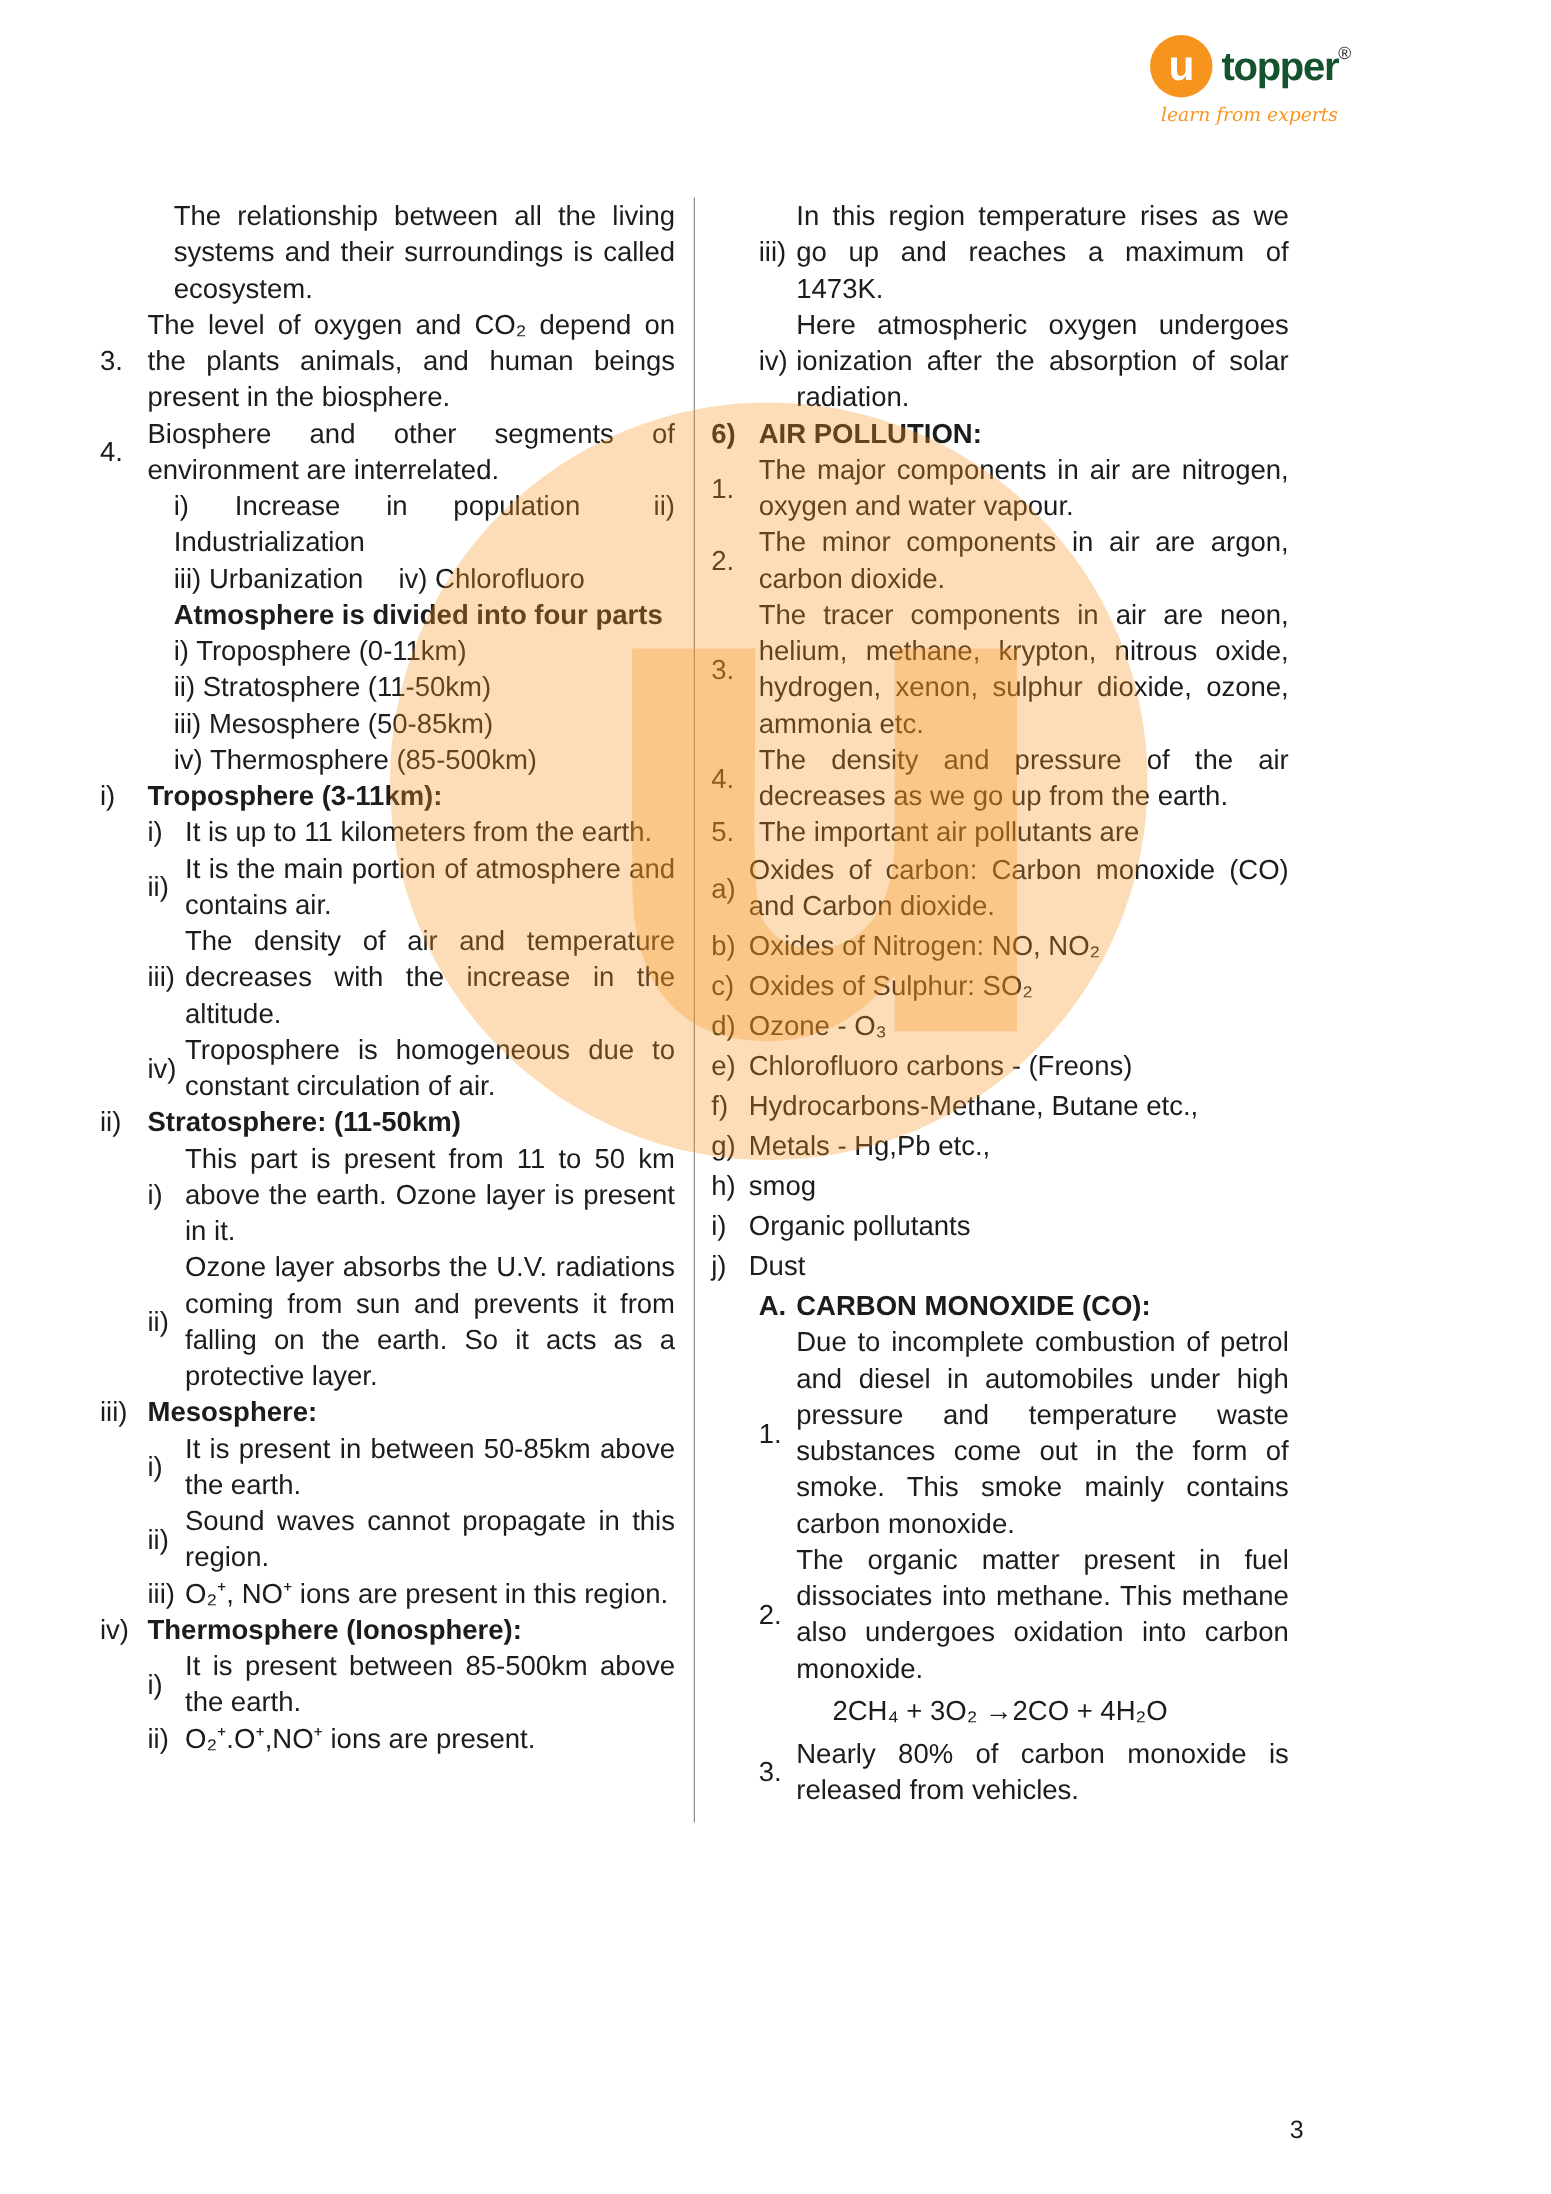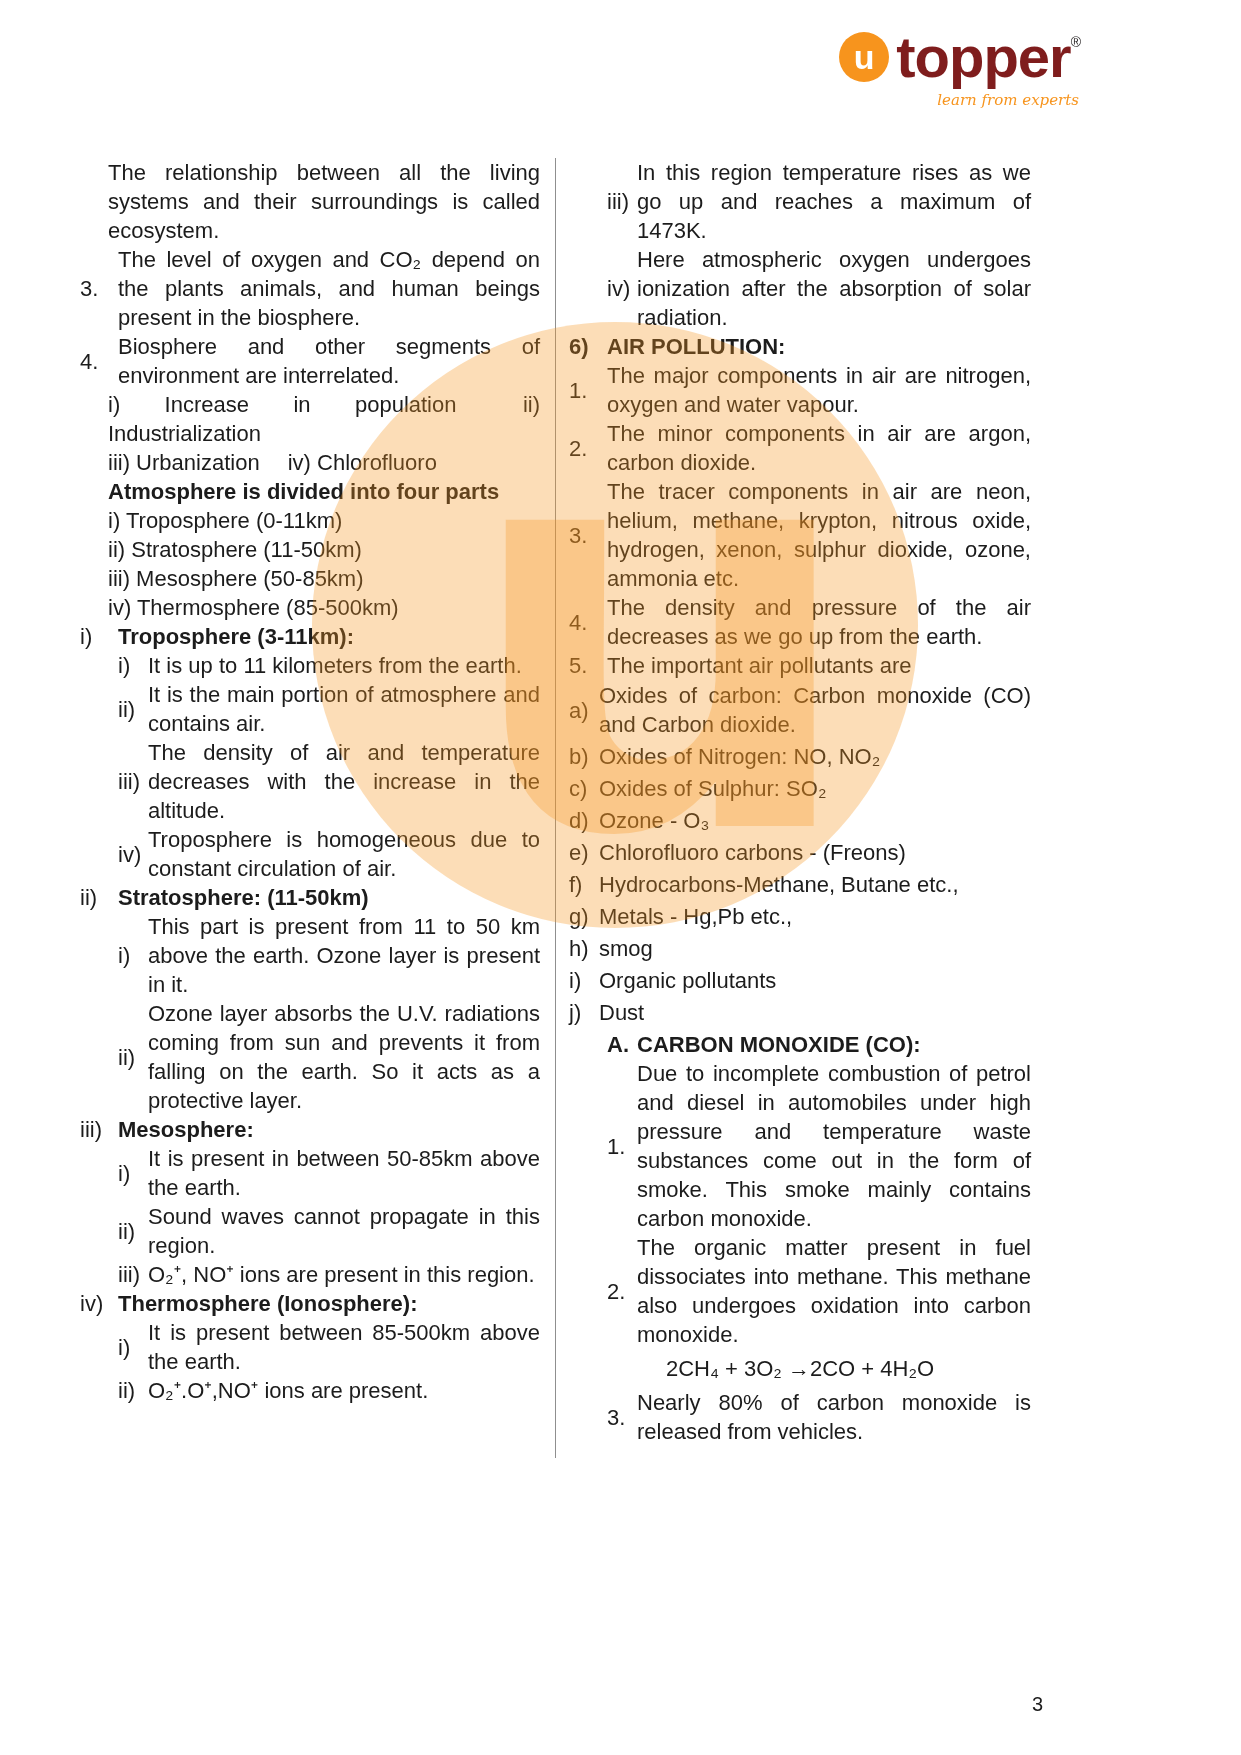--- a/index.html
+++ b/index.html
@@ -19,43 +19,43 @@
 
   
   .brand { position:absolute; top:28px; right:160px; z-index:3; }
   .brand-row { display:flex; align-items:center; }
   .brand-icon {
     width:50px; height:50px; border-radius:50%;
     background:#f7941d; display:flex; align-items:center; justify-content:center;
     margin-right:7px; flex:0 0 auto;
   }
   .brand-icon-letter { color:#ffffff; font-weight:bold; font-size:34px; line-height:1; }
-  .brand-name { font-size:58px; font-weight:bold; color:#7f1d1d; letter-spacing:-1px; line-height:1; }
+  .brand-name { font-size:32px; font-weight:bold; color:#14532d; letter-spacing:-1px; line-height:1; }
   .brand-reg { font-size:14px; color:#231f20; align-self:flex-start; margin-top:0; }
   .brand-tagline {
     font-family:"DejaVu Serif", serif; font-style:italic;
-    color:#f7941d; font-size:15px; text-align:right; margin-top:0; padding-right:2px;
+    color:#f7941d; font-size:15px; text-align:center; margin-top:0; padding-right:2px;
   }
 
   
   .columns { position:absolute; top:158px; left:80px; width:952px; display:flex; z-index:1; }
   .col { }
   #col-left { width:460px; }
   #col-right { width:462px; }
   .divider { width:1px; background:#8f8f8f; margin:0 13px 0 15px; min-height:1300px; }
 
   
   .num, .num2, .sub, .suba, .heading, .headingb, .heading2 { display:flex; align-items:center; }
   .num > .marker, .heading > .marker, .headingb > .marker { flex:0 0 38px; }
   .num2, .sub, .suba, .heading2 { margin-left:38px; }
   .num2 > .marker, .sub > .marker, .suba > .marker, .heading2 > .marker { flex:0 0 30px; }
   .body { flex:1 1 auto; text-align:justify; }
   .heading .body, .headingb .body, .heading2 .body,
   .headingb .marker, .heading2 .marker { font-weight:bold; }
-  .para-indent, .para-indent-bold { margin-left:28px; text-align:justify; }
+  .para-indent, .para-indent-bold { margin-left:59px; text-align:justify; }
   .para-indent-bold { font-weight:bold; }
   .para-hang { text-indent:38px; text-align:justify; }
   .formula { text-align:center; margin:5px 0; }
   .suba { margin:1px 0 3px; }
   .heading2 { margin-top:3px; }
 
   
   .watermark { position:absolute; inset:0; z-index:2; pointer-events:none; }
   .wm-circle {
     position:absolute; left:312px; top:322px;

